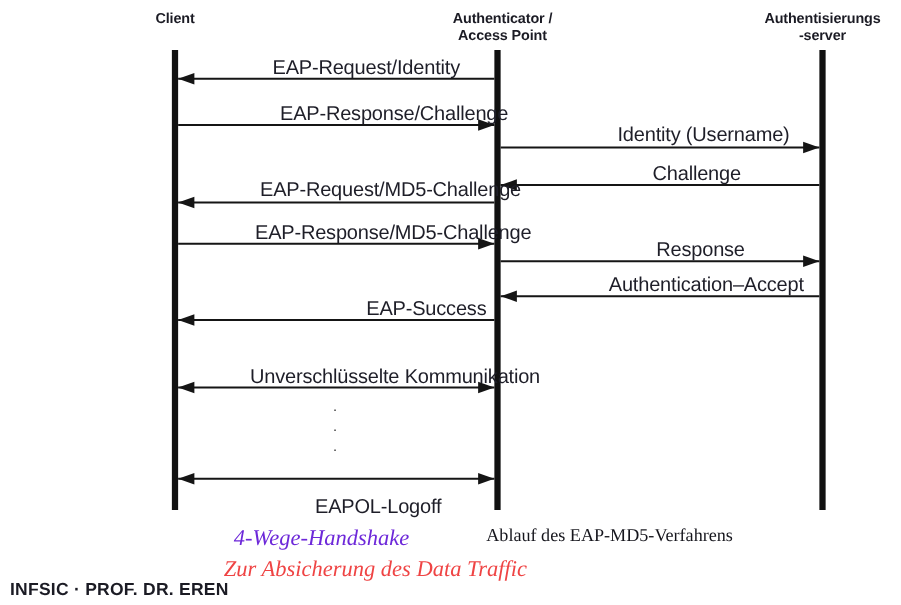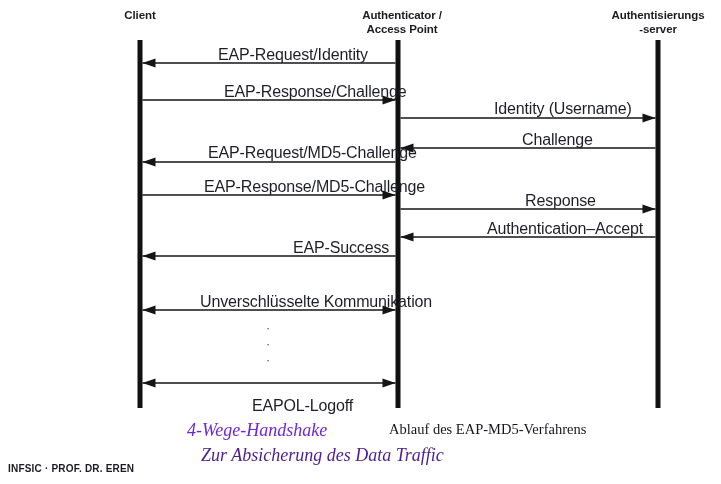--- a/index.html
+++ b/index.html
@@ -71,21 +71,21 @@
     font-size: 14.5px;
     line-height: 18px;
     color: #15151c;
     white-space: nowrap;
   }
 
   .footer-text {
     position: absolute;
     font-family: "Liberation Sans", sans-serif;
     font-weight: bold;
-    font-size: 10px;
+    font-size: 14px;
     letter-spacing: 0.2px;
     color: #1b1b24;
     white-space: nowrap;
   }
 
   svg { display: block; }
 </style>
 </head>
 <body style="background: rgb(255, 255, 255);">
 
@@ -147,17 +147,17 @@
     </div>
   <div id="dots-layer">
       <div class="dots-col" style="left: 248px; top: 320px; width: 40px;">
         <div>·</div>
         <div>·</div>
         <div>·</div>
       </div>
     </div>
 
   <div class="caption-green" style="left: 187px; top: 418px; color: #6d28d9;">4-Wege-Handshake</div>
-  <div class="caption-green" style="left: 201px; top: 443px; color: #4c1d95;">Zur Absicherung des Data Traffic</div>
+  <div class="caption-green" style="left: 179px; top: 443px; color: #ef4444;">Zur Absicherung des Data Traffic</div>
   <div class="caption-black" style="left: 389px; top: 420px;">Ablauf des EAP-MD5-Verfahrens</div>
 
   <div class="footer-text" style="left: 8px; top: 463px;">INFSIC · PROF. DR. EREN</div>
 </div>
 
 </body></html>

